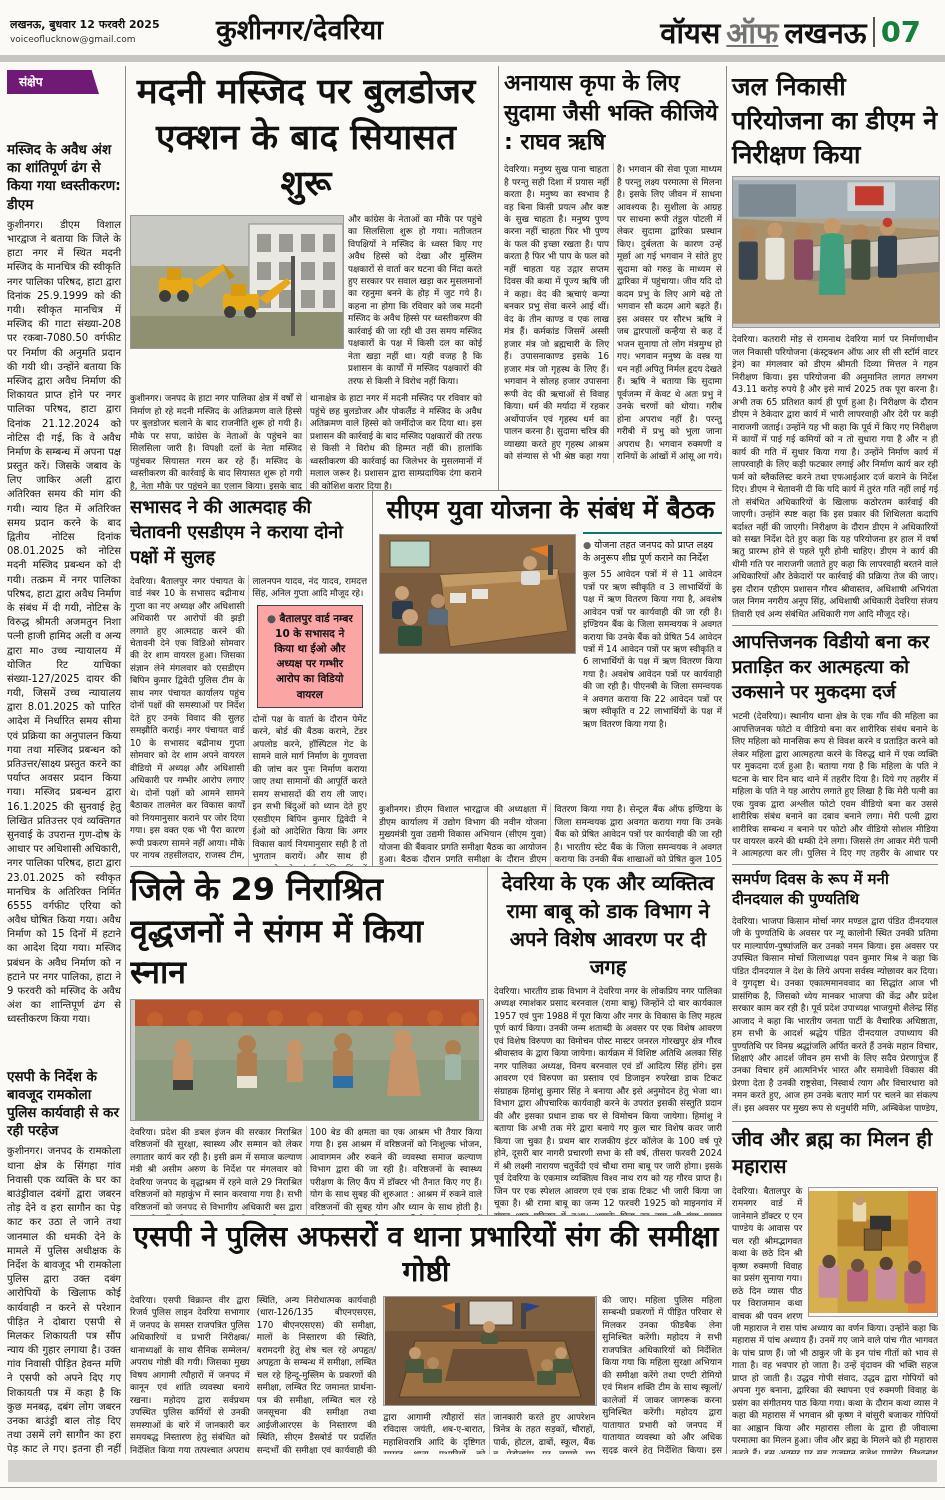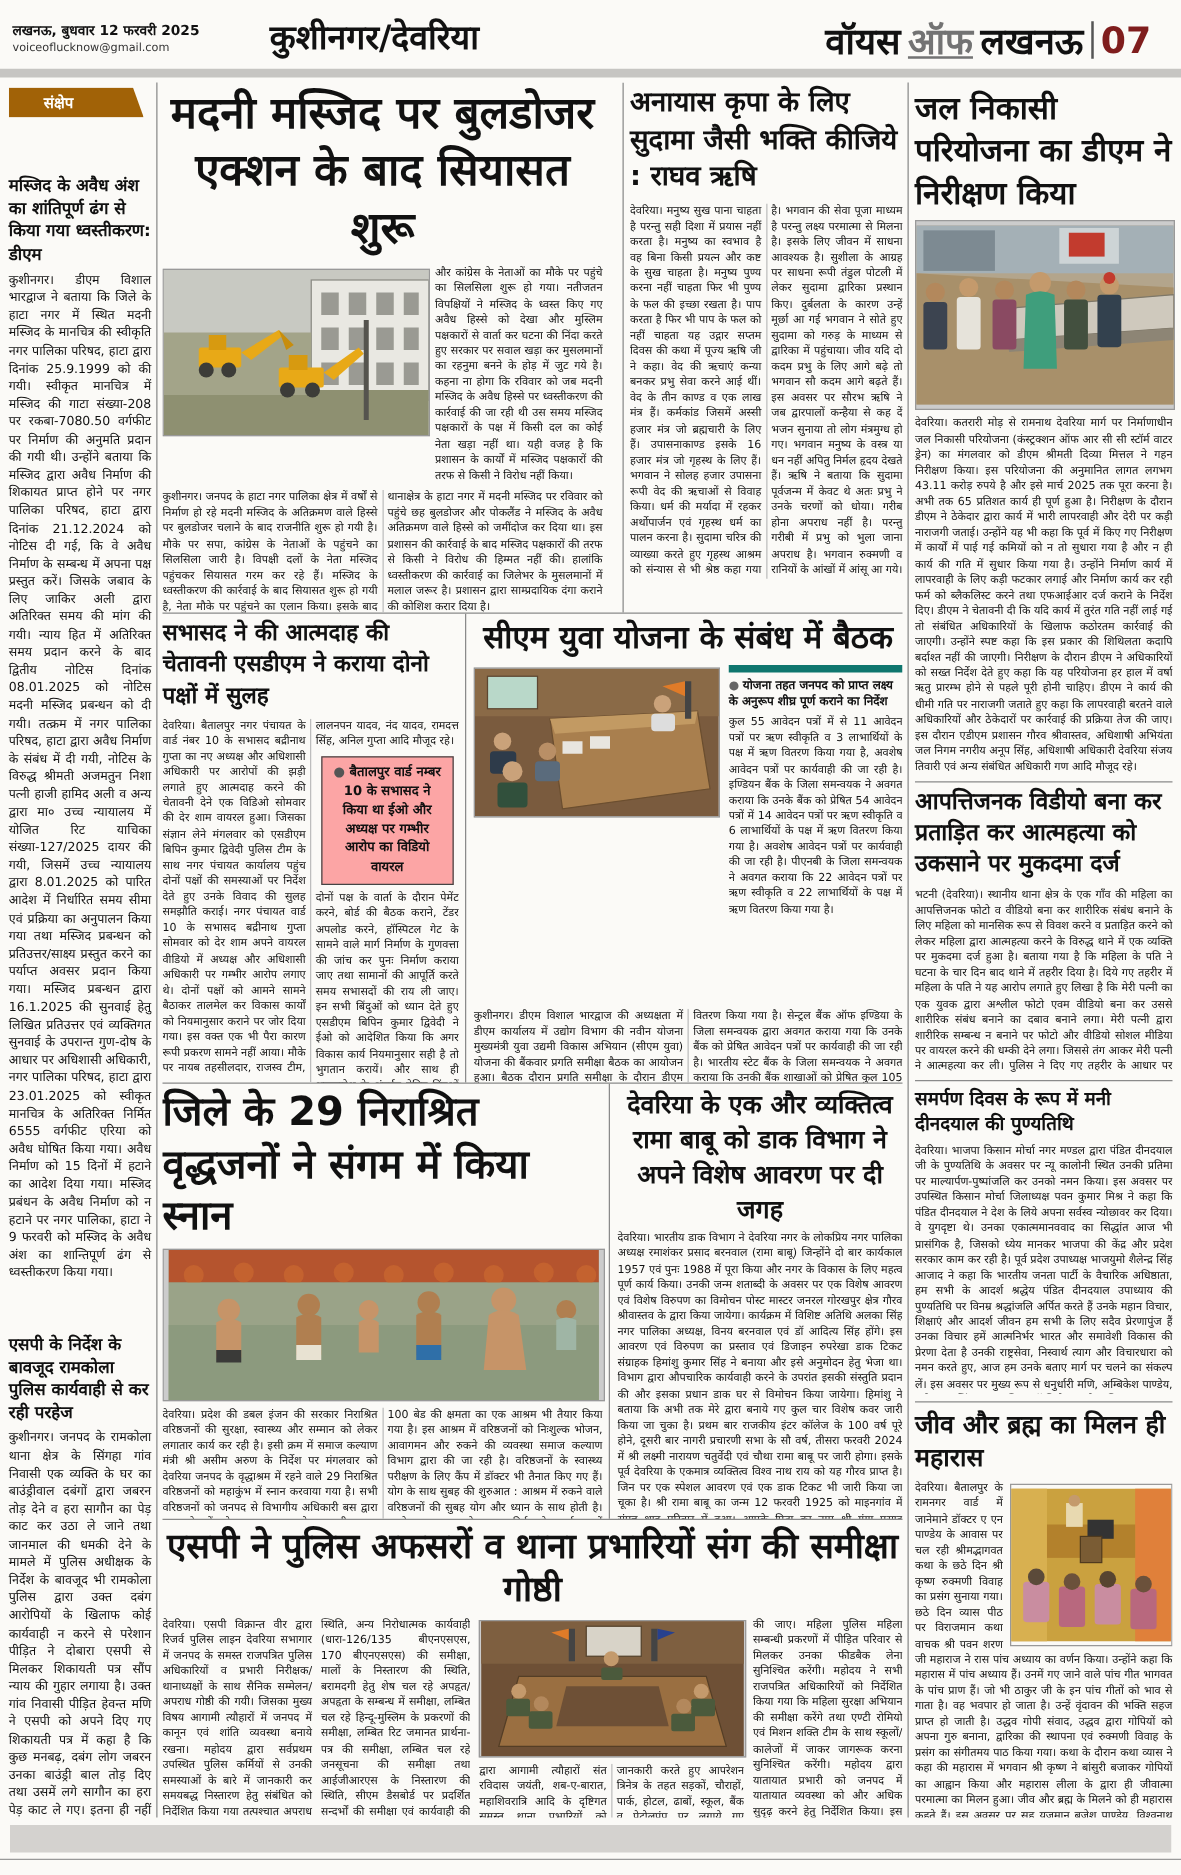--- a/index.html
+++ b/index.html
@@ -7,29 +7,29 @@
         font-family:"DejaVu Sans",sans-serif;color:#111;overflow:hidden;}
   
   .hdr{position:absolute;top:0;left:0;right:16px;height:55px;}
   .hdr-left{position:absolute;left:10px;top:16px;}
   .hdr-date{font-size:11px;font-weight:bold;}
   .hdr-mail{font-size:9px;color:#333;margin-top:3px;}
   .hdr-section{position:absolute;left:0;right:330px;top:10px;text-align:center;font-size:27px;font-weight:bold;}
   .hdr-brand{position:absolute;right:8px;top:12px;font-size:29px;font-weight:bold;display:flex;align-items:center;gap:6px;}
   .brand-of{color:#737373;text-decoration:underline;}
   .brand-sep{width:2px;height:30px;background:#555;}
-  .brand-page{color:#7f1d1d;}
+  .brand-page{color:#15803d;}
   .hdr-bar{position:absolute;top:55px;left:0;right:0;height:7px;background:#c6c5c2;}
   
   .content{position:absolute;top:66px;left:5px;right:5px;bottom:46px;display:flex;}
   .briefs{width:114px;flex:none;border-right:1px solid #8a8a8a;padding:2px 4px 0 2px;overflow:hidden;}
   .maincol{width:592px;flex:none;padding:0 4px;overflow:hidden;}
   .rightcol{flex:1;border-left:1px solid #8a8a8a;padding:0 2px 0 5px;overflow:hidden;}
   
-  .briefs-tag{background:#a16207;color:#fff;font-weight:bold;font-size:12px;padding:3px 10px 4px 28px;
+  .briefs-tag{background:#701a75;color:#fff;font-weight:bold;font-size:12px;padding:3px 10px 4px 12px;
               display:inline-block;clip-path:polygon(0 0,92% 0,100% 100%,0 100%);margin:2px 0 6px 0;min-width:70px;}
   .brief h3{font-size:13.5px;line-height:1.35;margin:4px 0 5px 0;}
   .brief p{font-size:10px;line-height:1.42;text-align:justify;margin:0 0 8px 0;}
   .brief{border-bottom:0;margin-top:40px;}
   
   .body-txt{font-size:8.8px;line-height:1.42;text-align:justify;}
   .cols2{column-count:2;column-gap:8px;column-rule:1px solid #bdbdbd;}
   
   .row{display:flex;border-bottom:1px solid #8a8a8a;}
   .blk{overflow:hidden;}
@@ -41,21 +41,21 @@
   .sudama h2{font-size:22px;line-height:1.35;margin:2px 0 6px 0;}
   .sdm{width:237px;flex:none;border-right:1px solid #8a8a8a;padding:3px 5px 0 0;height:372px;}
   .sdm h2{font-size:18px;line-height:1.4;margin:0 0 5px 0;}
   .hibox{border:1px solid #444;background:#fca5a5;font-weight:bold;font-size:10.5px;line-height:1.45;
          padding:5px 6px;margin:5px 4px;text-align:center;}
   .hibox .dot{color:#555;}
   .cmyuva{flex:1;padding:3px 0 0 6px;height:372px;}
   .cmyuva h2{font-size:25px;text-align:center;margin:0 0 5px 0;line-height:1.3;}
   .cm-mid{display:flex;gap:7px;}
   .cm-right{flex:1;}
-  .bullet-head{border-top:6px solid #0f766e;padding-top:4px;font-weight:bold;font-size:9.5px;line-height:1.4;margin-bottom:4px;}
+  .bullet-head{border-top:2px solid #0f766e;padding-top:4px;font-weight:normal;font-size:9.5px;line-height:1.4;margin-bottom:4px;}
   .bullet-head .dot{color:#666;margin-right:3px;}
   .vridhjan{width:352px;flex:none;border-right:1px solid #8a8a8a;padding:2px 5px 0 0;height:346px;}
   .vridhjan h1{font-size:32px;line-height:1.3;margin:0 0 5px 0;}
   .dak{flex:1;padding:2px 0 0 6px;height:346px;}
   .dak h2{font-size:20px;line-height:1.4;text-align:center;margin:0 0 4px 0;}
   .spblk{padding-top:3px;height:252px;}
   .spblk h1{font-size:28px;text-align:center;margin:0 0 5px 0;line-height:1.25;}
   .sp-mid{display:flex;gap:7px;}
   .sp-c{flex:1;}
   .sp-center{width:212px;flex:none;}

